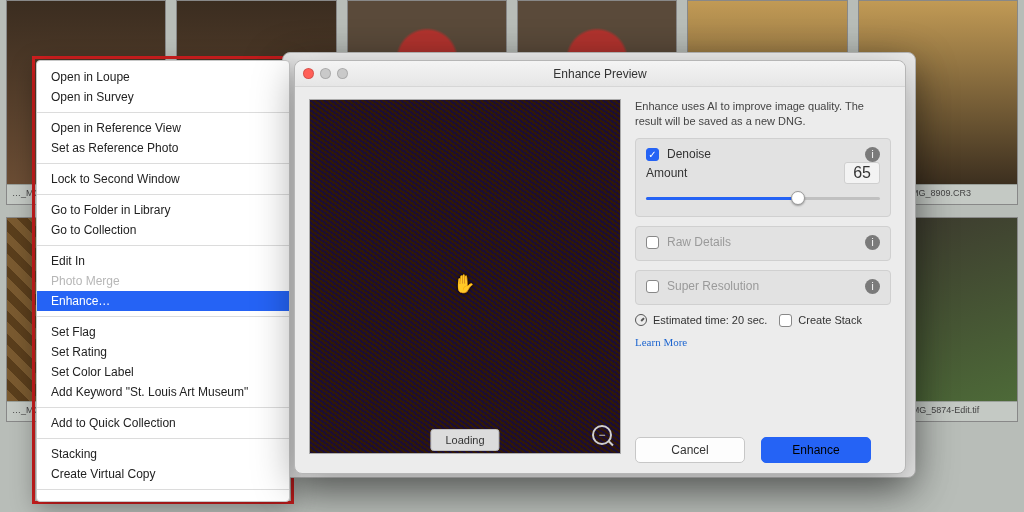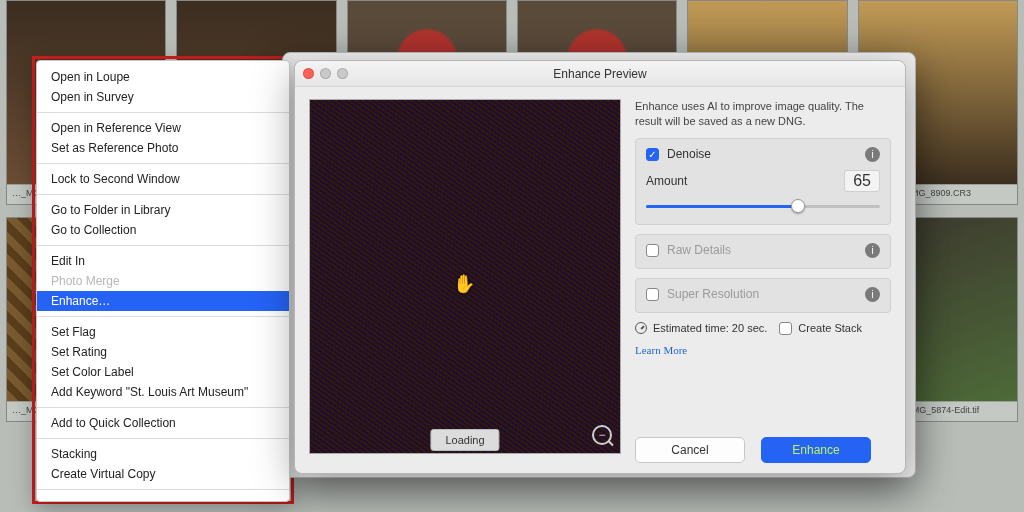--- a/index.html
+++ b/index.html
@@ -102,21 +102,21 @@
   .footer-row{ display:flex; align-items:center; gap:6px; font-size:11px;}
   .timer-icon{ width:12px;height:12px;border:1.5px solid #555;border-radius:50%;
                position:relative;}
   .timer-icon::after{content:"";position:absolute;left:50%;top:50%;
                width:4px;height:1.5px;background:#555;transform-origin:left center;
                transform:rotate(-45deg);}
   .link { color:#1e66d0;font-family:Liberation Serif, serif; }
   .btns { margin-top:auto; display:flex; gap:16px; justify-content:flex-start;}
   .btn  { min-width:110px; padding:5px 0; text-align:center; border-radius:5px;
           font-size:12px; border:1px solid #c7c7c7; background:#fdfdfd;}
-  .btn.primary{ background:#2563f5; color:#bef264; border-color:#2563f5;}
+  .btn.primary{ background:#2563f5; color:#000000; border-color:#2563f5;}
 </style>
 </head>
 <body>
 
 <div class="grid">
   <div class="thumb brown">
       <div class="img"></div>
       <div class="caption">…_MG_709…</div>
     </div>
   <div class="thumb brown">
@@ -218,21 +218,21 @@
     <div class="controls">
       <div class="desc">Enhance uses AI to improve image quality. The result will be saved as a new DNG.</div>
 
       <div class="panel">
         <div class="row">
           <span class="chk on">✓</span>
           <span>Denoise</span>
           <span class="spacer"></span>
           <span class="info">i</span>
         </div>
-        <div class="row" style="margin-top:8px">
+        <div class="row" style="margin-top:0">
           <span>Amount</span>
           <span class="spacer"></span>
           <span class="val">65</span>
         </div>
         <div class="slider">
           <div class="track"></div>
             <div class="fill"></div>
             <div class="knob"></div>
         </div>
       </div>

